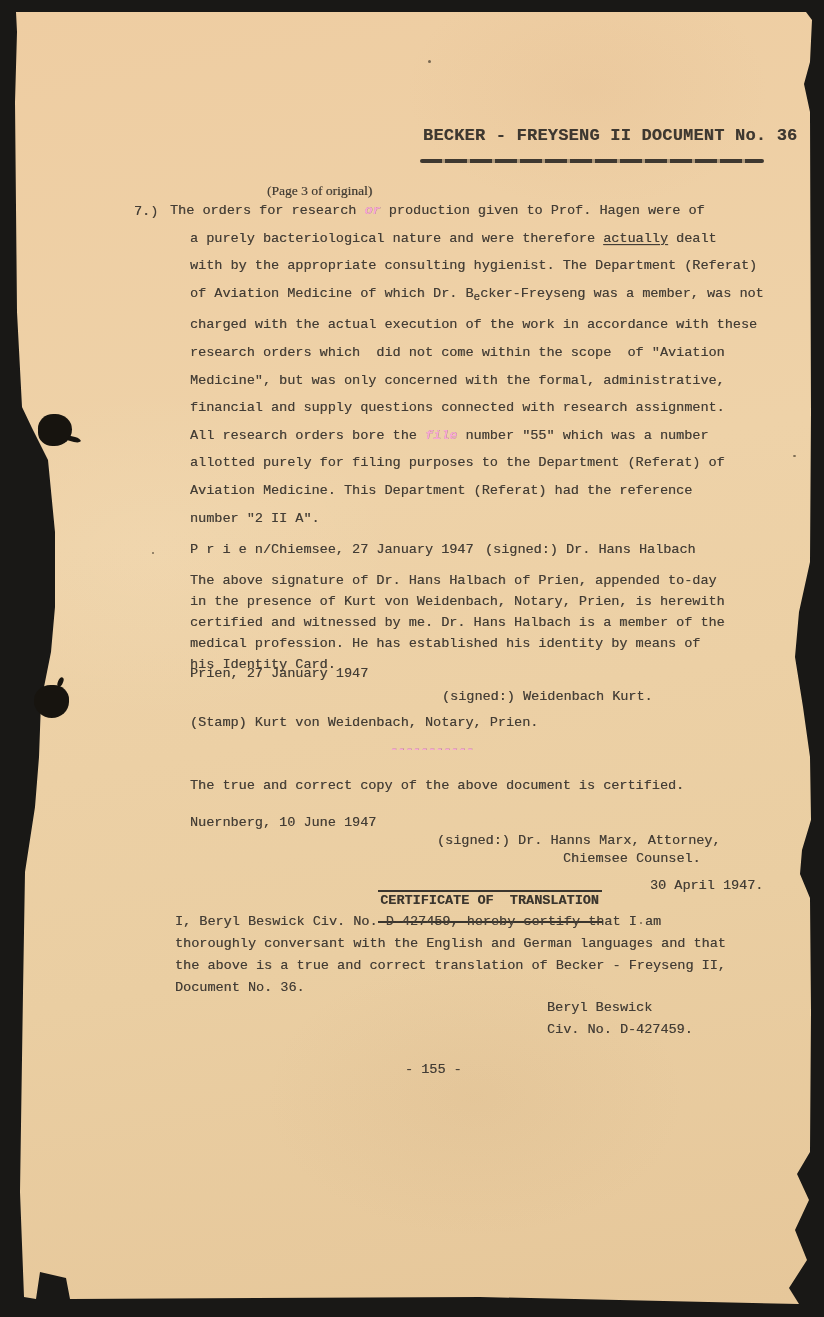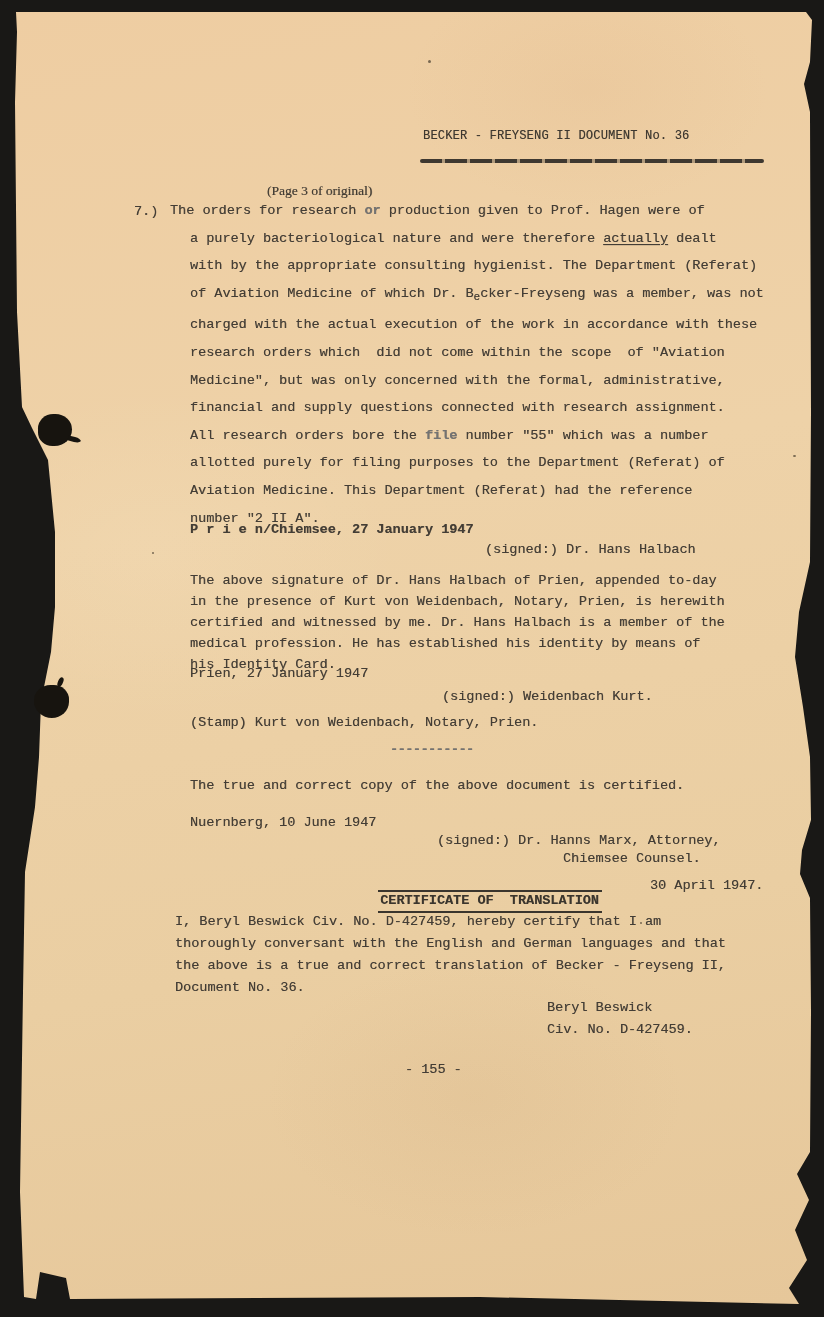--- a/index.html
+++ b/index.html
@@ -36,37 +36,37 @@
     position:absolute;
     color:#433d35;
     font-size:13.5px;
     line-height:16px;
     white-space:pre;
     text-shadow:0.3px 0.3px 0.5px rgba(67,61,53,0.55);
     z-index:3;
   }
   .tline{white-space:pre;}
   .u{text-decoration:underline;text-underline-offset:2px;text-align:right;}
-  .b{font-weight:bold;color:#737373;}
+  .b{font-weight:bold;color:#f9a8d4;font-style:italic;}
   .sub{vertical-align:-3px;font-size:11px;}
   .hang .tline.cont{padding-left:20px;}
   .lh27 .tline{line-height:27.6px;}
   .lh21 .tline{line-height:21px;}
   .lh22 .tline{line-height:22px;}
-  .header-title{font-size:12px;letter-spacing:0.2px;color:#3e3830;}
+  .header-title{font-size:17px;letter-spacing:0.2px;color:#3e3830;font-weight:bold;}
   .header-rule{
     position:absolute;left:420px;top:159px;width:344px;height:3.5px;z-index:3;
     background:repeating-linear-gradient(90deg,#3e3830 0 22px, rgba(62,56,48,0.35) 22px 25px);
     border-radius:2px;
   }
   .cert-title{
     display:inline-block;
     border-top:2px solid #3a352d;
     border-bottom:2px solid #3a352d;
-    padding:1px 3px 2px 2px;
+    padding:1px 3px 12px 2px;
     font-weight:bold;color:#3a352d;
   }
   .blob{position:absolute;background:#17140f;z-index:4;}
   .blob-tail{position:absolute;background:#17140f;z-index:4;}
   .speck{position:absolute;background:rgba(70,60,45,0.7);border-radius:50%;z-index:3;}
 </style>
 </head>
 <body>
 
 <div class="paper"></div>
@@ -82,21 +82,21 @@
 <div class="speck" style="left:640px;top:922px;width:2px;height:2px;"></div>
 
 <div class="txt header-title" style="left:423px;top:128px;">BECKER - FREYSENG II DOCUMENT No. 36</div>
 <div class="header-rule"></div>
 
 <div class="txt" style="left:267px;top:183px;font-family:Liberation Serif, serif;">(Page 3 of original)</div>
 
 <div class="txt" style="left:134px;top:204px;">7.)</div>
 <div class="txt lh27 hang" style="left:170px;top:197px;"><div class="tline"><span>The orders for research </span><span class="b">or</span><span> production given to Prof. Hagen were of</span></div><div class="tline cont"><span>a purely bacteriological nature and were therefore </span><span class="u">actually</span><span> dealt</span></div><div class="tline cont"><span>with by the appropriate consulting hygienist. The Department (Referat)</span></div><div class="tline cont"><span>of Aviation Medicine of which Dr. B</span><span class="sub">e</span><span>cker-Freyseng was a member, was not</span></div><div class="tline cont"><span>charged with the actual execution of the work in accordance with these</span></div><div class="tline cont"><span>research orders which  did not come within the scope  of "Aviation</span></div><div class="tline cont"><span>Medicine", but was only concerned with the formal, administrative,</span></div><div class="tline cont"><span>financial and supply questions connected with research assignment.</span></div><div class="tline cont"><span>All research orders bore the </span><span class="b">file</span><span> number "55" which was a number</span></div><div class="tline cont"><span>allotted purely for filing purposes to the Department (Referat) of</span></div><div class="tline cont"><span>Aviation Medicine. This Department (Referat) had the reference</span></div><div class="tline cont"><span>number "2 II A".</span></div></div>
 
-<div class="txt" style="left:190px;top:522px;font-weight:bold;">P r i e n/Chiemsee, 27 January 1947</div>
+<div class="txt" style="left:190px;top:542px;">P r i e n/Chiemsee, 27 January 1947</div>
 <div class="txt" style="left:485px;top:542px;text-align:right;">(signed:) Dr. Hans Halbach</div>
 
 <div class="txt lh21" style="left:190px;top:570px;"><div class="tline"><span>The above signature of Dr. Hans Halbach of Prien, appended to-day</span></div><div class="tline"><span>in the presence of Kurt von Weidenbach, Notary, Prien, is herewith</span></div><div class="tline"><span>certified and witnessed by me. Dr. Hans Halbach is a member of the</span></div><div class="tline"><span>medical profession. He has established his identity by means of</span></div><div class="tline"><span>his Identity Card.</span></div></div>
 
 <div class="txt" style="left:190px;top:666px;">Prien, 27 January 1947</div>
 <div class="txt" style="left:420px;top:689px;margin-left:22px;">(signed:) Weidenbach Kurt.</div>
 <div class="txt" style="left:190px;top:715px;text-align:center;">(Stamp) Kurt von Weidenbach, Notary, Prien.</div>
 
 <div class="txt b" style="left:390px;top:742px;letter-spacing:-0.5px;font-weight:bold;">-----------</div>
 

